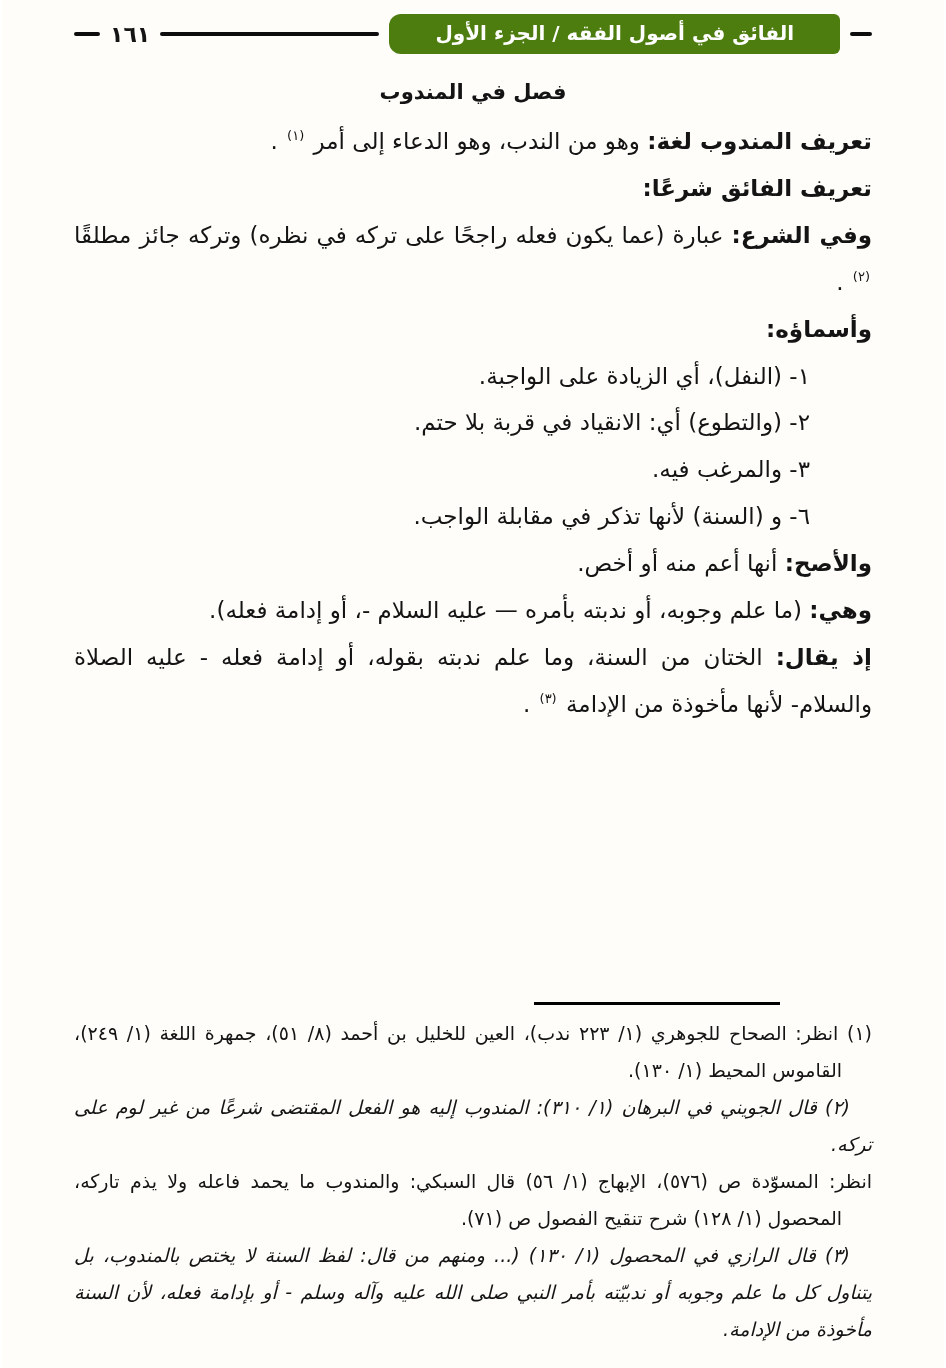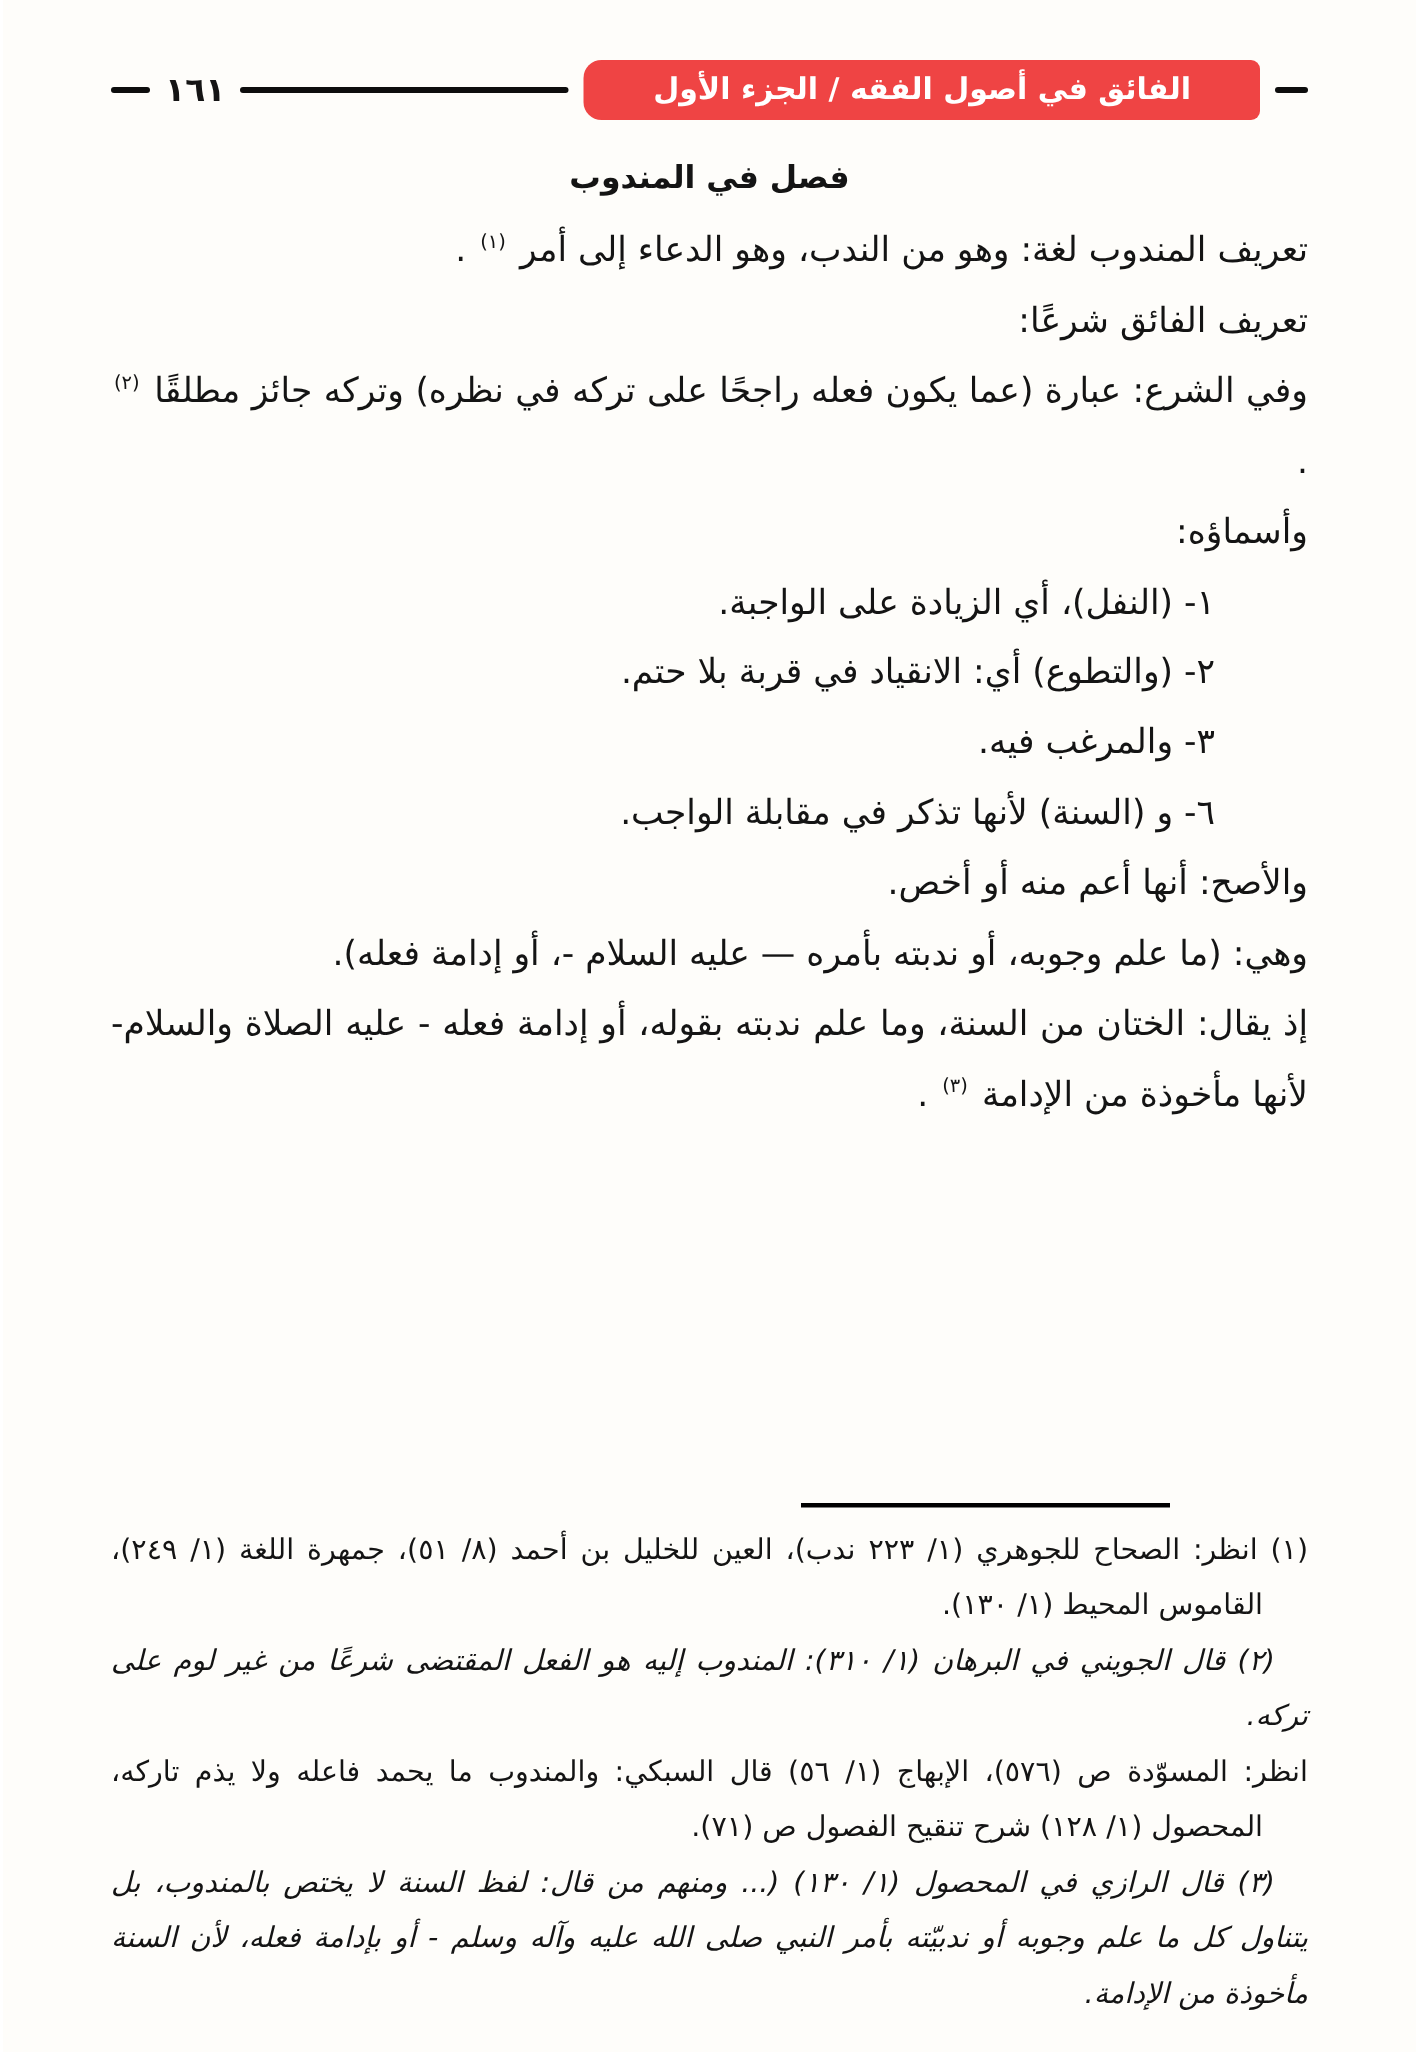--- a/index.html
+++ b/index.html
@@ -5,48 +5,48 @@
   html, body { margin: 0; padding: 0; background: #ffffff; }
   .page {
     position: relative;
     width: 942px;
     height: 1368px;
     margin: 0 auto;
     background: #fefdfa;
     color: #141414;
     font-family: "DejaVu Sans", sans-serif;
     direction: rtl;
-    padding: 40px 72px 0;
+    padding: 14px 72px 0;
     box-sizing: border-box;
     overflow: hidden;
   }
 
   
   .header { display: flex; direction: ltr; align-items: center; gap: 10px; height: 40px; }
   .dash { background: #0d0d0d; height: 4px; border-radius: 2px; flex: 0 0 auto; }
   .dash.s1 { width: 26px; }
   .dash.grow { flex: 1 1 auto; }
   .dash.s2 { width: 22px; }
   .page-num { font-weight: bold; font-size: 22px; letter-spacing: 1px; white-space: nowrap; }
   .banner {
-    background: #ef4444;
+    background: #4d7c0f;
     color: #ffffff;
     font-weight: bold;
     font-size: 20px;
     padding: 7px 46px 9px;
     border-radius: 12px 6px 6px 12px;
     white-space: nowrap;
     flex: 0 0 auto;
   }
 
   
   .section-title { text-align: center; font-weight: bold; font-size: 21px; margin: 26px 0 14px; }
   .body { font-size: 23px; line-height: 2.04; text-align: justify; }
   .para { margin: 0; }
-  .para .lead { font-weight: normal; }
+  .para .lead { font-weight: bold; }
   .para.item { padding-right: 62px; }
   .fnref { font-size: 13px; vertical-align: 9px; margin: 0 2px; font-weight: normal; }
 
   
   .footnotes {
     position: absolute;
     top: 1002px;
     right: 72px;
     left: 72px;
     font-size: 19px;

